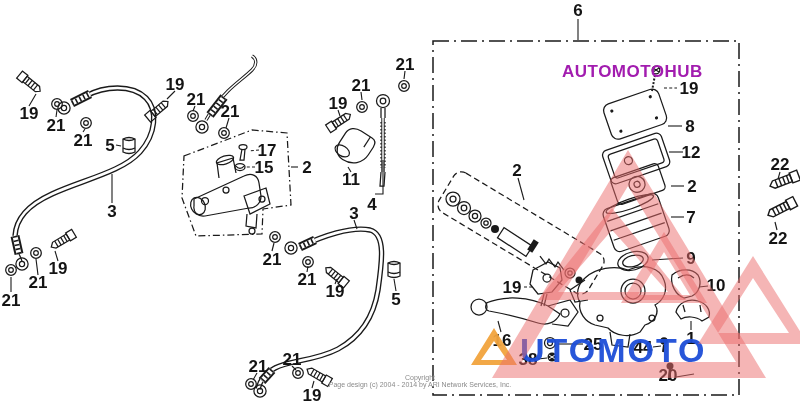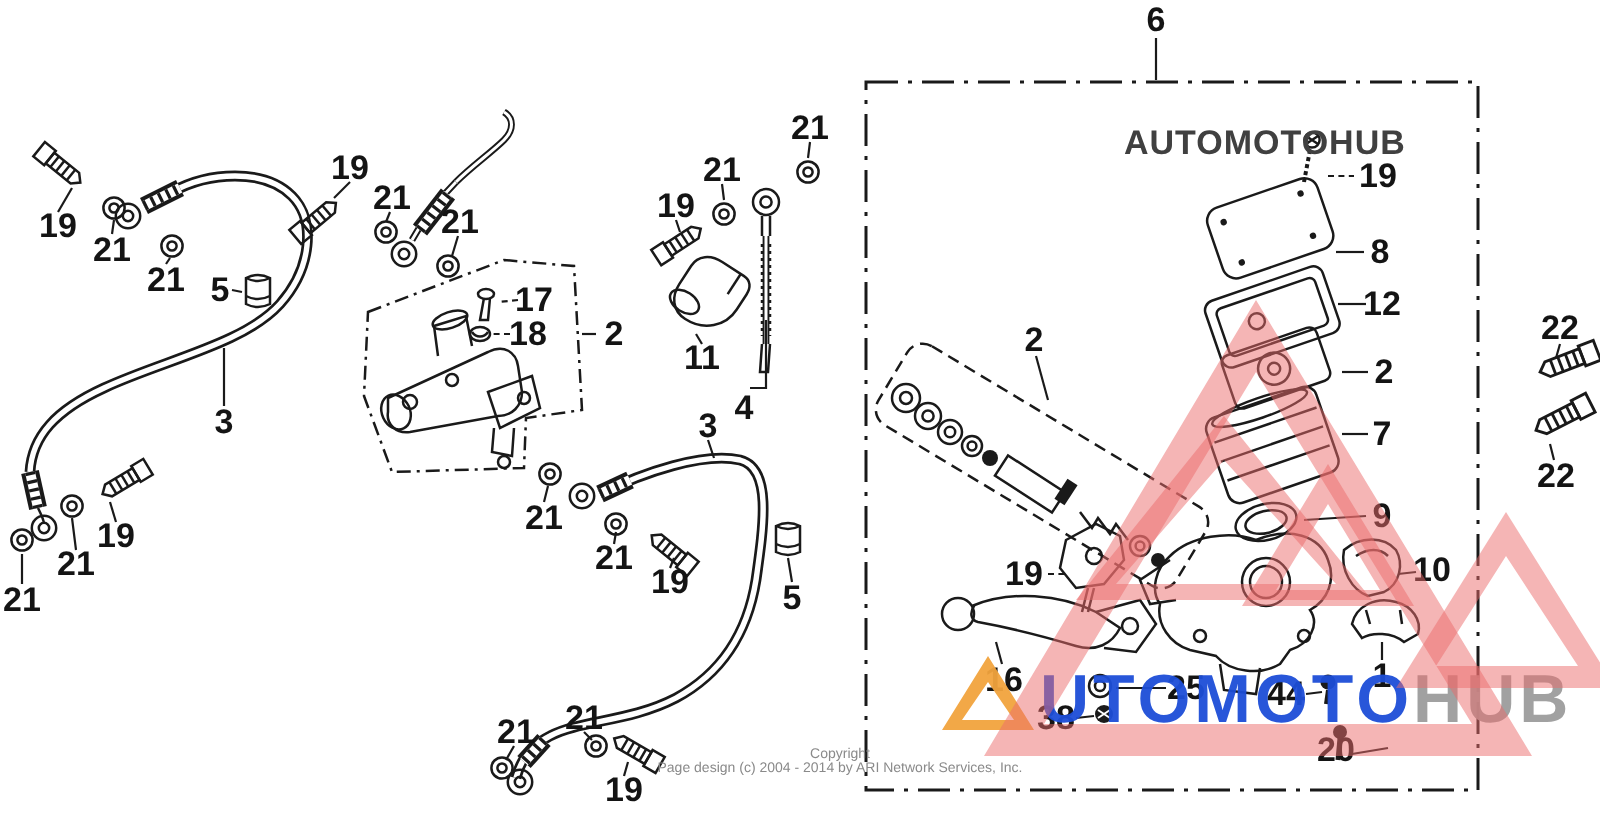--- a/index.html
+++ b/index.html
@@ -13,21 +13,21 @@
   .slv-b{stroke:#1a1a1a;stroke-width:9;fill:none;}
   .slv-w{stroke:#fff;stroke-width:5;fill:none;}
   .slv-r{stroke:#1a1a1a;stroke-width:5;fill:none;stroke-dasharray:1.6 2.6;}
   .thin-b{stroke:#1a1a1a;stroke-width:3.4;fill:none;}
   .thin-w{stroke:#fff;stroke-width:1.5;fill:none;}
   .ldr{stroke:#1a1a1a;stroke-width:1.1;fill:none;}
   .dshldr{stroke-dasharray:3 2.2;}
   .callout{position:absolute;transform:translate(-50%,-50%);font-size:17px;font-weight:700;
            color:#141414;white-space:nowrap;line-height:1;}
   .brand-top{position:absolute;left:562px;top:62px;font-size:17px;font-weight:700;
-             letter-spacing:.5px;color:#404040;text-align:right;}
+             letter-spacing:.5px;color:#a21caf;text-align:right;}
   .brand-bottom{position:absolute;left:471px;top:326px;height:40px;display:flex;
                 align-items:flex-end;opacity:.95;}
   .brand-mid{font-size:34px;font-weight:800;letter-spacing:2px;color:#1d4ed8;line-height:.95;}
   .brand-tail{font-size:34px;font-weight:800;letter-spacing:2px;color:#9d9d9d;line-height:.95;}
   .copyright{position:absolute;left:300px;top:374px;width:240px;text-align:center;
              font-size:7px;color:#8a8a8a;line-height:1.05;}
   .tri-overlay{pointer-events:none;}
 </style>
 </head>
 <body>
@@ -316,21 +316,21 @@
 <div class="callout" style="left:83px;top:140px">21</div>
 <div class="callout" style="left:110px;top:145px">5</div>
 <div class="callout" style="left:112px;top:211px">3</div>
 <div class="callout" style="left:58px;top:268px">19</div>
 <div class="callout" style="left:38px;top:282px">21</div>
 <div class="callout" style="left:11px;top:300px">21</div>
 <div class="callout" style="left:175px;top:84px">19</div>
 <div class="callout" style="left:196px;top:99px">21</div>
 <div class="callout" style="left:230px;top:111px">21</div>
 <div class="callout" style="left:267px;top:150px">17</div>
-<div class="callout" style="left:264px;top:167px">18</div>
+<div class="callout" style="left:264px;top:167px">15</div>
 <div class="callout" style="left:307px;top:167px">2</div>
 <div class="callout" style="left:351px;top:179px">11</div>
 <div class="callout" style="left:372px;top:204px">4</div>
 <div class="callout" style="left:338px;top:103px">19</div>
 <div class="callout" style="left:361px;top:85px">21</div>
 <div class="callout" style="left:405px;top:64px">21</div>
 <div class="callout" style="left:354px;top:213px">3</div>
 <div class="callout" style="left:272px;top:259px">21</div>
 <div class="callout" style="left:307px;top:279px">21</div>
 <div class="callout" style="left:335px;top:291px">19</div>
@@ -359,21 +359,20 @@
 
 <div class="brand-top">AUTOMOTOHUB</div>
 
 <div class="brand-bottom">
   <span role="img" style="display:inline-block;margin-right:3px;" aria-label="A">
     <svg width="46" height="38" viewBox="0 0 46 38" style="position:static;display:block">
       <path d="M23,0 L46,37 L0,37 Z M23,13 L36,32 L10,32 Z" fill="#f2a43e" fill-rule="evenodd"></path>
     </svg>
   </span>
   <span class="brand-mid">UTOMOTO</span>
-  <span class="brand-tail">HUB</span>
 </div>
 
 <div class="copyright">
   <div>Copyright</div>
   <div>Page design (c) 2004 - 2014 by ARI Network Services, Inc.</div>
 </div>
 
 <svg class="tri-overlay" width="800" height="412" viewBox="0 0 800 412">
   <path d="M628,150 L492,378 L766,378 Z M628,186 L522,362 L736,362 Z" fill="#ec6b6b" fill-opacity="0.5" fill-rule="evenodd"></path>
   <path d="M612,208 L538,300 L686,300 Z M612,230 L558,292 L668,292 Z" fill="#ec6b6b" fill-opacity="0.5" fill-rule="evenodd"></path>

